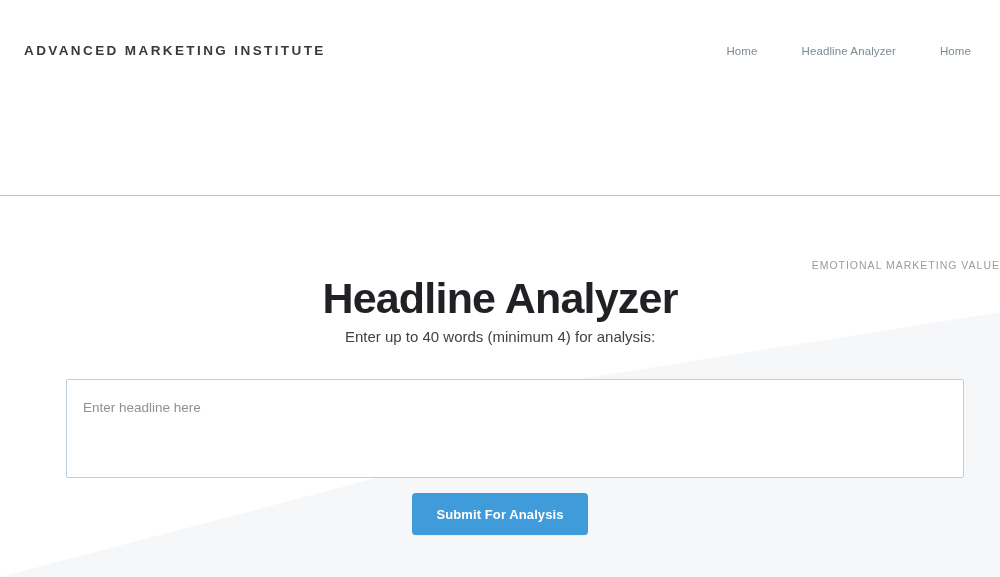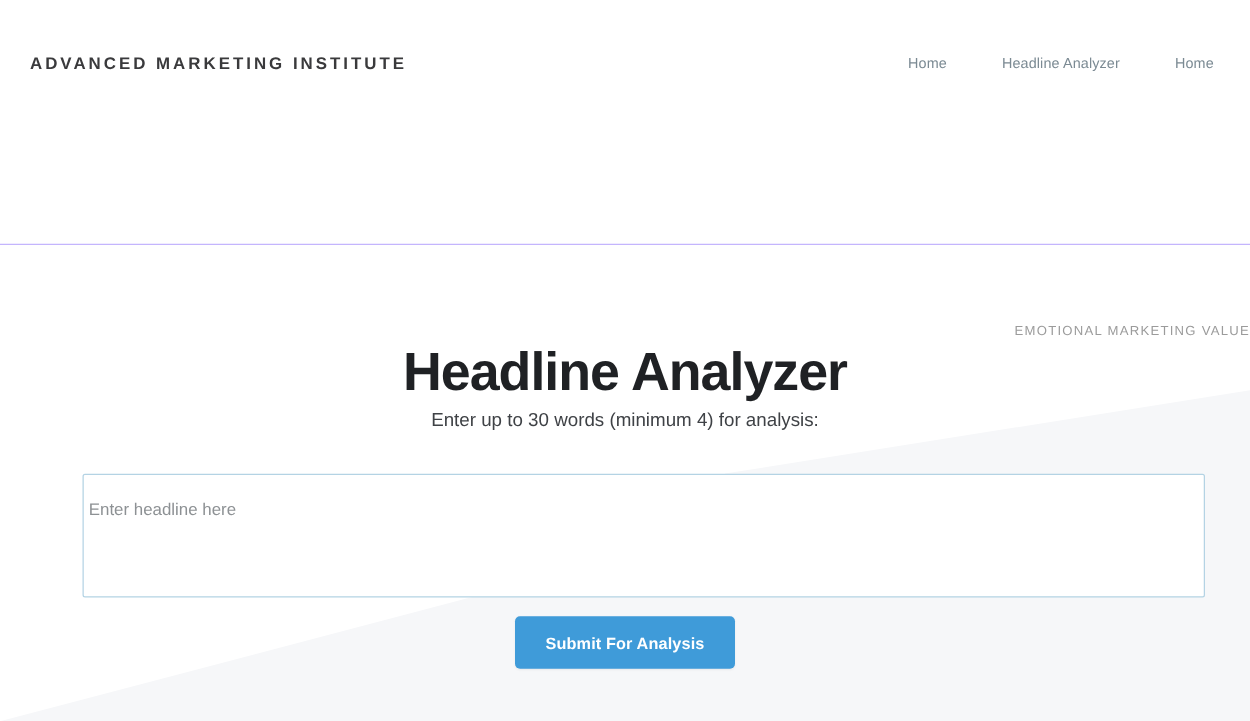--- a/index.html
+++ b/index.html
@@ -151,21 +151,21 @@
   
   .headline-input {
     position: absolute;
     left: 66px;
     top: 183px;
     width: 898px;
     height: 99px;
     background: #ffffff;
     border: 1px solid #b4d3e4;
     border-radius: 2px;
-    padding: 18px 4px;
+    padding: 18px 16px;
     font-family: "Liberation Sans", sans-serif;
     font-size: 13.5px;
     color: #4a4d50;
     resize: none;
     outline: none;
     line-height: 20px;
   }
   .headline-input::placeholder {
     color: #8d9194;
     font-size: 13.5px;
@@ -210,21 +210,21 @@
     <nav class="main-nav">
       <a class="nav-link" href="#">Home</a>
       <a class="nav-link" href="#">Headline Analyzer</a>
       <a class="nav-link" href="#">Home</a>
     </nav>
   </header>
 
   <main class="hero">
     <div class="eyebrow">EMOTIONAL MARKETING VALUE</div>
     <h1 class="hero-title">Headline Analyzer</h1>
-    <div class="hero-sub">Enter up to 30 words (minimum 4) for analysis:</div>
+    <div class="hero-sub">Enter up to 40 words (minimum 4) for analysis:</div>
 
     <textarea class="headline-input" placeholder="Enter headline here" style=""></textarea>
 
     <div class="submit-row">
       <button class="submit-btn">Submit For Analysis</button>
     </div>
   </main>
 
 </div>
 

